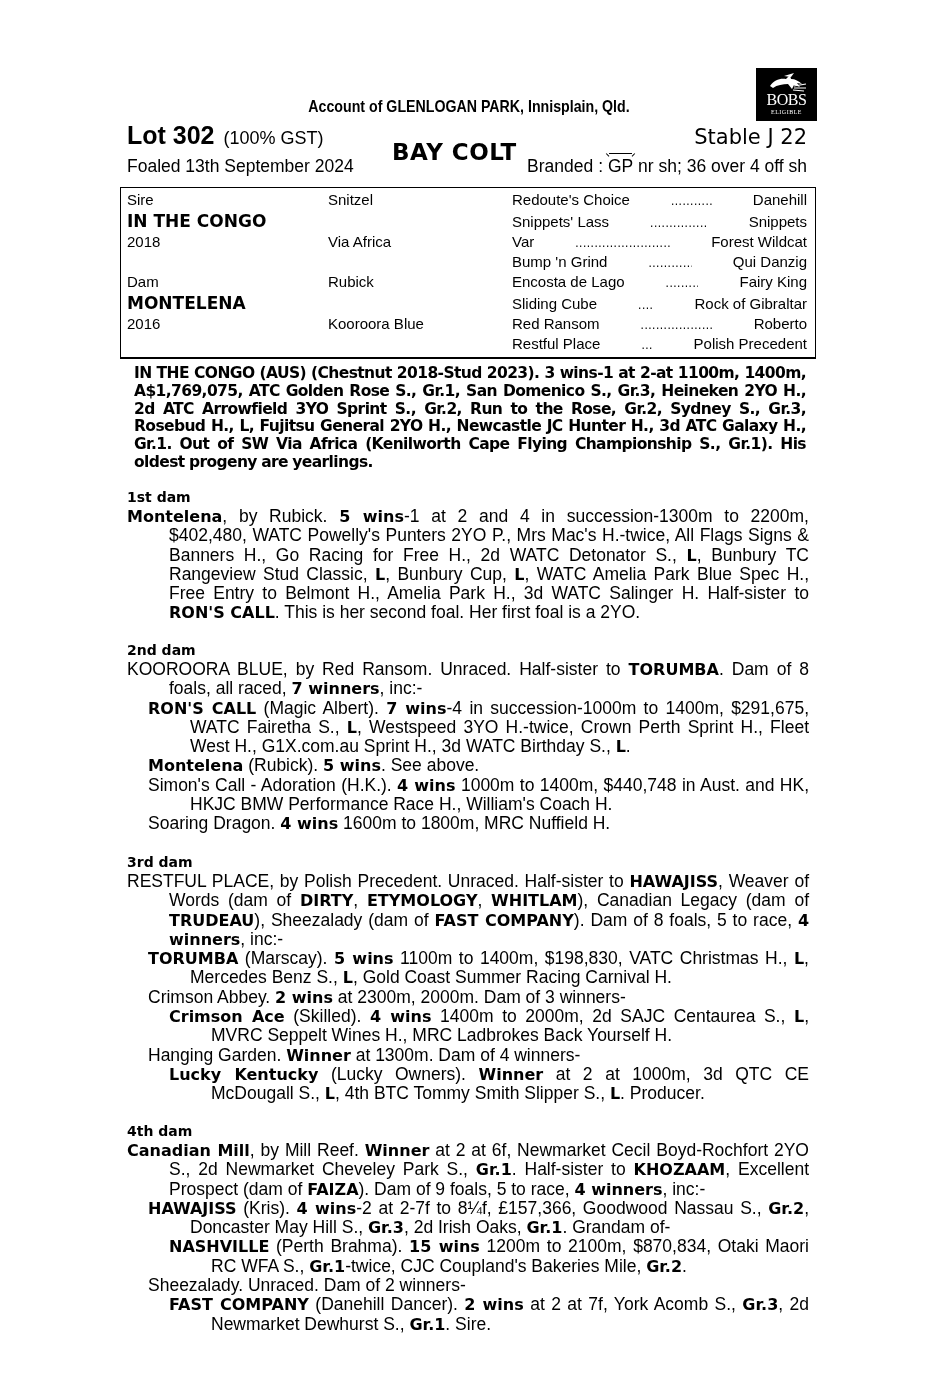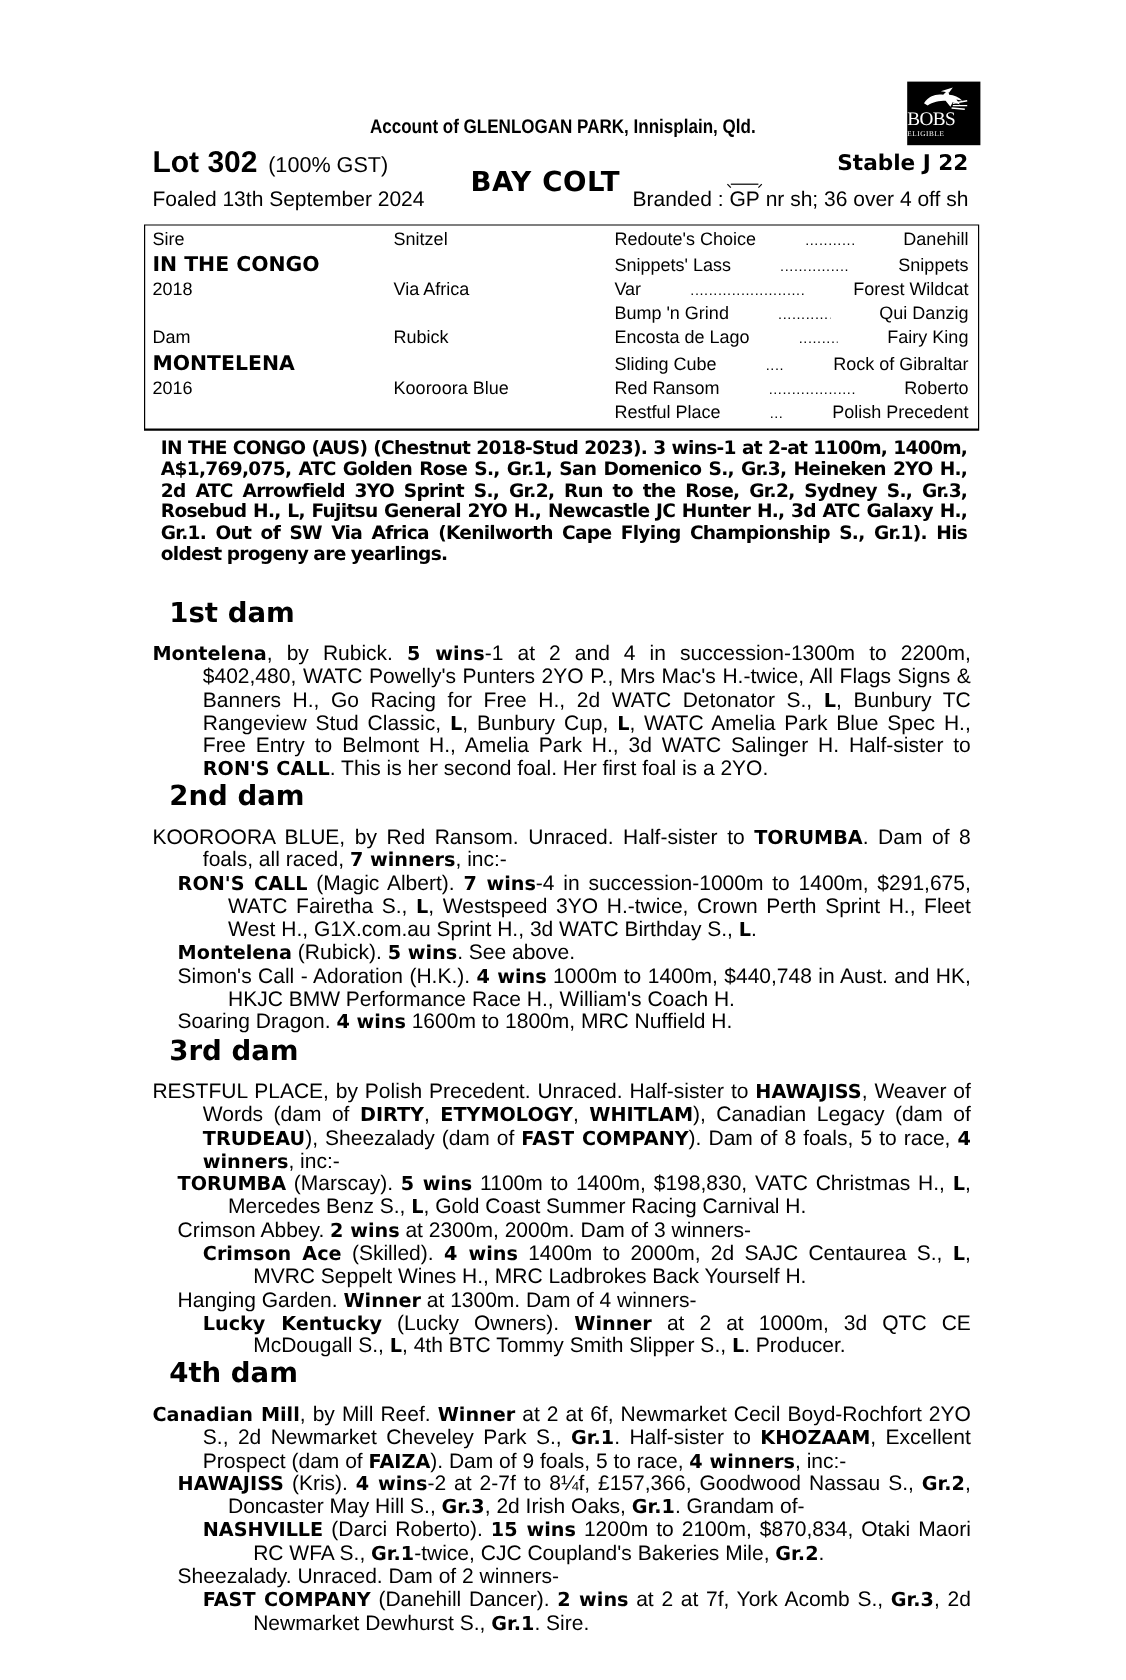--- a/index.html
+++ b/index.html
@@ -1,49 +1,49 @@
 <!DOCTYPE html>
 <html><head>
 <meta charset="utf-8">
 <style>
   html, body { margin: 0; padding: 0; background: #ffffff; }
   body { width: 938px; height: 1400px; position: relative; overflow: hidden; color: #000; font-family: "Liberation Sans", sans-serif; }
   .page { position: absolute; left: 0; top: 0; width: 938px; height: 1400px; }
 
-  .logo { position: absolute; left: 756px; top: 68px; width: 61px; height: 53px; background: #000; color: #fff; }
+  .logo { position: absolute; left: 756px; top: 68px; width: 61px; height: 53px; background: #000; color: #fff; text-align: center; }
   .logo svg { position: absolute; left: 8px; top: 4px; }
   .logo .l1 { position: absolute; left: 0; right: 0; top: 24px; font-family: "Liberation Serif", serif; font-size: 16px; letter-spacing: -0.5px; line-height: 16px; }
   .logo .l2 { position: absolute; left: 0; right: 0; top: 41px; font-family: "Liberation Serif", serif; font-size: 6px; letter-spacing: 0.5px; line-height: 7px; }
 
   .account { position: absolute; left: 0; width: 938px; top: 97px; text-align: center; font-weight: bold; font-size: 16.5px; transform: scaleX(0.86); letter-spacing: 0px; }
   .lot { position: absolute; left: 127px; top: 119px; font-weight: bold; font-size: 25px; line-height: 32px; }
   .lot .gst { font-weight: normal; font-size: 18px; margin-left: 2px; }
   .sex { position: absolute; left: 392px; top: 104px; font-family: "DejaVu Sans", sans-serif; font-weight: bold; font-size: 23px; line-height: 32px; letter-spacing: 0.5px; margin-top: 32px; }
-  .stable { position: absolute; right: 131px; top: 125px; font-family: "DejaVu Sans", sans-serif; font-weight: bold; font-size: 18px; line-height: 24px; }
+  .stable { position: absolute; right: 131px; top: 125px; font-family: "DejaVu Sans", sans-serif; font-weight: normal; font-size: 21px; line-height: 24px; }
   .foaled { position: absolute; left: 127px; top: 155px; font-size: 17.5px; line-height: 22px; }
   .branded { position: absolute; right: 131px; top: 155px; font-size: 17.5px; line-height: 22px; white-space: nowrap; margin-left: 12px; }
   .brand-mark { position: relative; display: inline-block; padding-top: 0; }
   .brand-mark .bar { position: absolute; left: 1px; right: 1px; top: -2px; height: 4px; border-top: 1px solid #000; }
   .brand-mark .bar:before, .brand-mark .bar:after { content: ""; position: absolute; top: -3px; width: 4px; height: 4px; border-bottom: 1px solid #000; }
   .brand-mark .bar:before { left: -2px; transform: rotate(45deg); }
   .brand-mark .bar:after { right: -2px; transform: rotate(-45deg); }
 
   .pedigree { position: absolute; left: 120px; top: 187px; width: 694px; height: 169px; border: 1.5px solid #000; border-bottom-width: 2px; }
   .ped-row { position: absolute; height: 20px; line-height: 20px; font-size: 15px; white-space: nowrap; }
   .ped-bold { font-family: "DejaVu Sans", sans-serif; font-weight: bold; font-size: 17px; }
   .gp { position: absolute; left: 391px; width: 295px; height: 20px; line-height: 20px; font-size: 15px; display: flex; align-items: baseline; gap: 40px; }
   .gp .n { white-space: nowrap; }
   .gp .d { flex: 1; overflow: hidden; white-space: nowrap; font-size: 12px; letter-spacing: 0.5px; margin: 0 1px; }
   .gp .d:before { content: "........................................................................................"; }
   .gp .s { white-space: nowrap; }
 
   .sire-note { position: absolute; left: 134px; top: 365px; width: 672px; font-family: "DejaVu Sans", sans-serif; font-weight: bold; font-size: 15.5px; line-height: 17.8px; text-align: justify; letter-spacing: -0.6px; word-spacing: -0.5px; }
 
   .section { position: absolute; left: 127px; width: 682px; font-size: 17.5px; line-height: 19.3px; }
-  .section h3 { margin: 14px; font-family: "DejaVu Sans", sans-serif; font-weight: bold; font-size: 23px; line-height: 19px; }
+  .section h3 { margin: 0; font-family: "DejaVu Sans", sans-serif; font-weight: bold; font-size: 14px; line-height: 19px; }
   .p { text-align: justify; }
   .i0 { padding-left: 42px; text-indent: -42px; }
   .i1 { padding-left: 63px; text-indent: -42px; }
   .i2 { padding-left: 84px; text-indent: -42px; }
   .b { font-family: "DejaVu Sans", sans-serif; font-weight: bold; font-size: 16px; }
 </style>
 </head>
 <body>
 
 <div class="page">
@@ -153,19 +153,19 @@
         <div class="p i1"><span>Hanging Garden. </span><span class="b">Winner</span><span> at 1300m. Dam of 4 winners-</span></div>
         <div class="p i2"><span class="b">Lucky Kentucky</span><span> (Lucky Owners). </span><span class="b">Winner</span><span> at 2 at 1000m, 3d QTC CE McDougall S., </span><span class="b">L</span><span>, 4th BTC Tommy Smith Slipper S., </span><span class="b">L</span><span>. Producer.</span></div>
       </div>
   </div>
 
   <div class="section" style="top:1122px">
     <h3>4th dam</h3>
     <div class="paras">
         <div class="p i0"><span class="b">Canadian Mill</span><span>, by Mill Reef. </span><span class="b">Winner</span><span> at 2 at 6f, Newmarket Cecil Boyd-Rochfort 2YO S., 2d Newmarket Cheveley Park S., </span><span class="b">Gr.1</span><span>. Half-sister to </span><span class="b">KHOZAAM</span><span>, Excellent Prospect (dam of </span><span class="b">FAIZA</span><span>). Dam of 9 foals, 5 to race, </span><span class="b">4 winners</span><span>, inc:-</span></div>
         <div class="p i1"><span class="b">HAWAJISS</span><span> (Kris). </span><span class="b">4 wins</span><span>-2 at 2-7f to 8¼f, £157,366, Goodwood Nassau S., </span><span class="b">Gr.2</span><span>, Doncaster May Hill S., </span><span class="b">Gr.3</span><span>, 2d Irish Oaks, </span><span class="b">Gr.1</span><span>. Grandam of-</span></div>
-        <div class="p i2"><span class="b">NASHVILLE</span><span> (Darci Roberto). </span><span class="b">15 wins</span><span> 1200m to 2100m, $870,834, Otaki Maori RC WFA S., </span><span class="b">Gr.1</span><span>-twice, CJC Coupland's Bakeries Mile, </span><span class="b">Gr.2</span><span>.</span></div>
+        <div class="p i2"><span class="b">NASHVILLE</span><span> (Perth Brahma). </span><span class="b">15 wins</span><span> 1200m to 2100m, $870,834, Otaki Maori RC WFA S., </span><span class="b">Gr.1</span><span>-twice, CJC Coupland's Bakeries Mile, </span><span class="b">Gr.2</span><span>.</span></div>
         <div class="p i1"><span>Sheezalady. Unraced. Dam of 2 winners-</span></div>
         <div class="p i2"><span class="b">FAST COMPANY</span><span> (Danehill Dancer). </span><span class="b">2 wins</span><span> at 2 at 7f, York Acomb S., </span><span class="b">Gr.3</span><span>, 2d Newmarket Dewhurst S., </span><span class="b">Gr.1</span><span>. Sire.</span></div>
       </div>
   </div>
 
 </div>
 
 </body></html>

